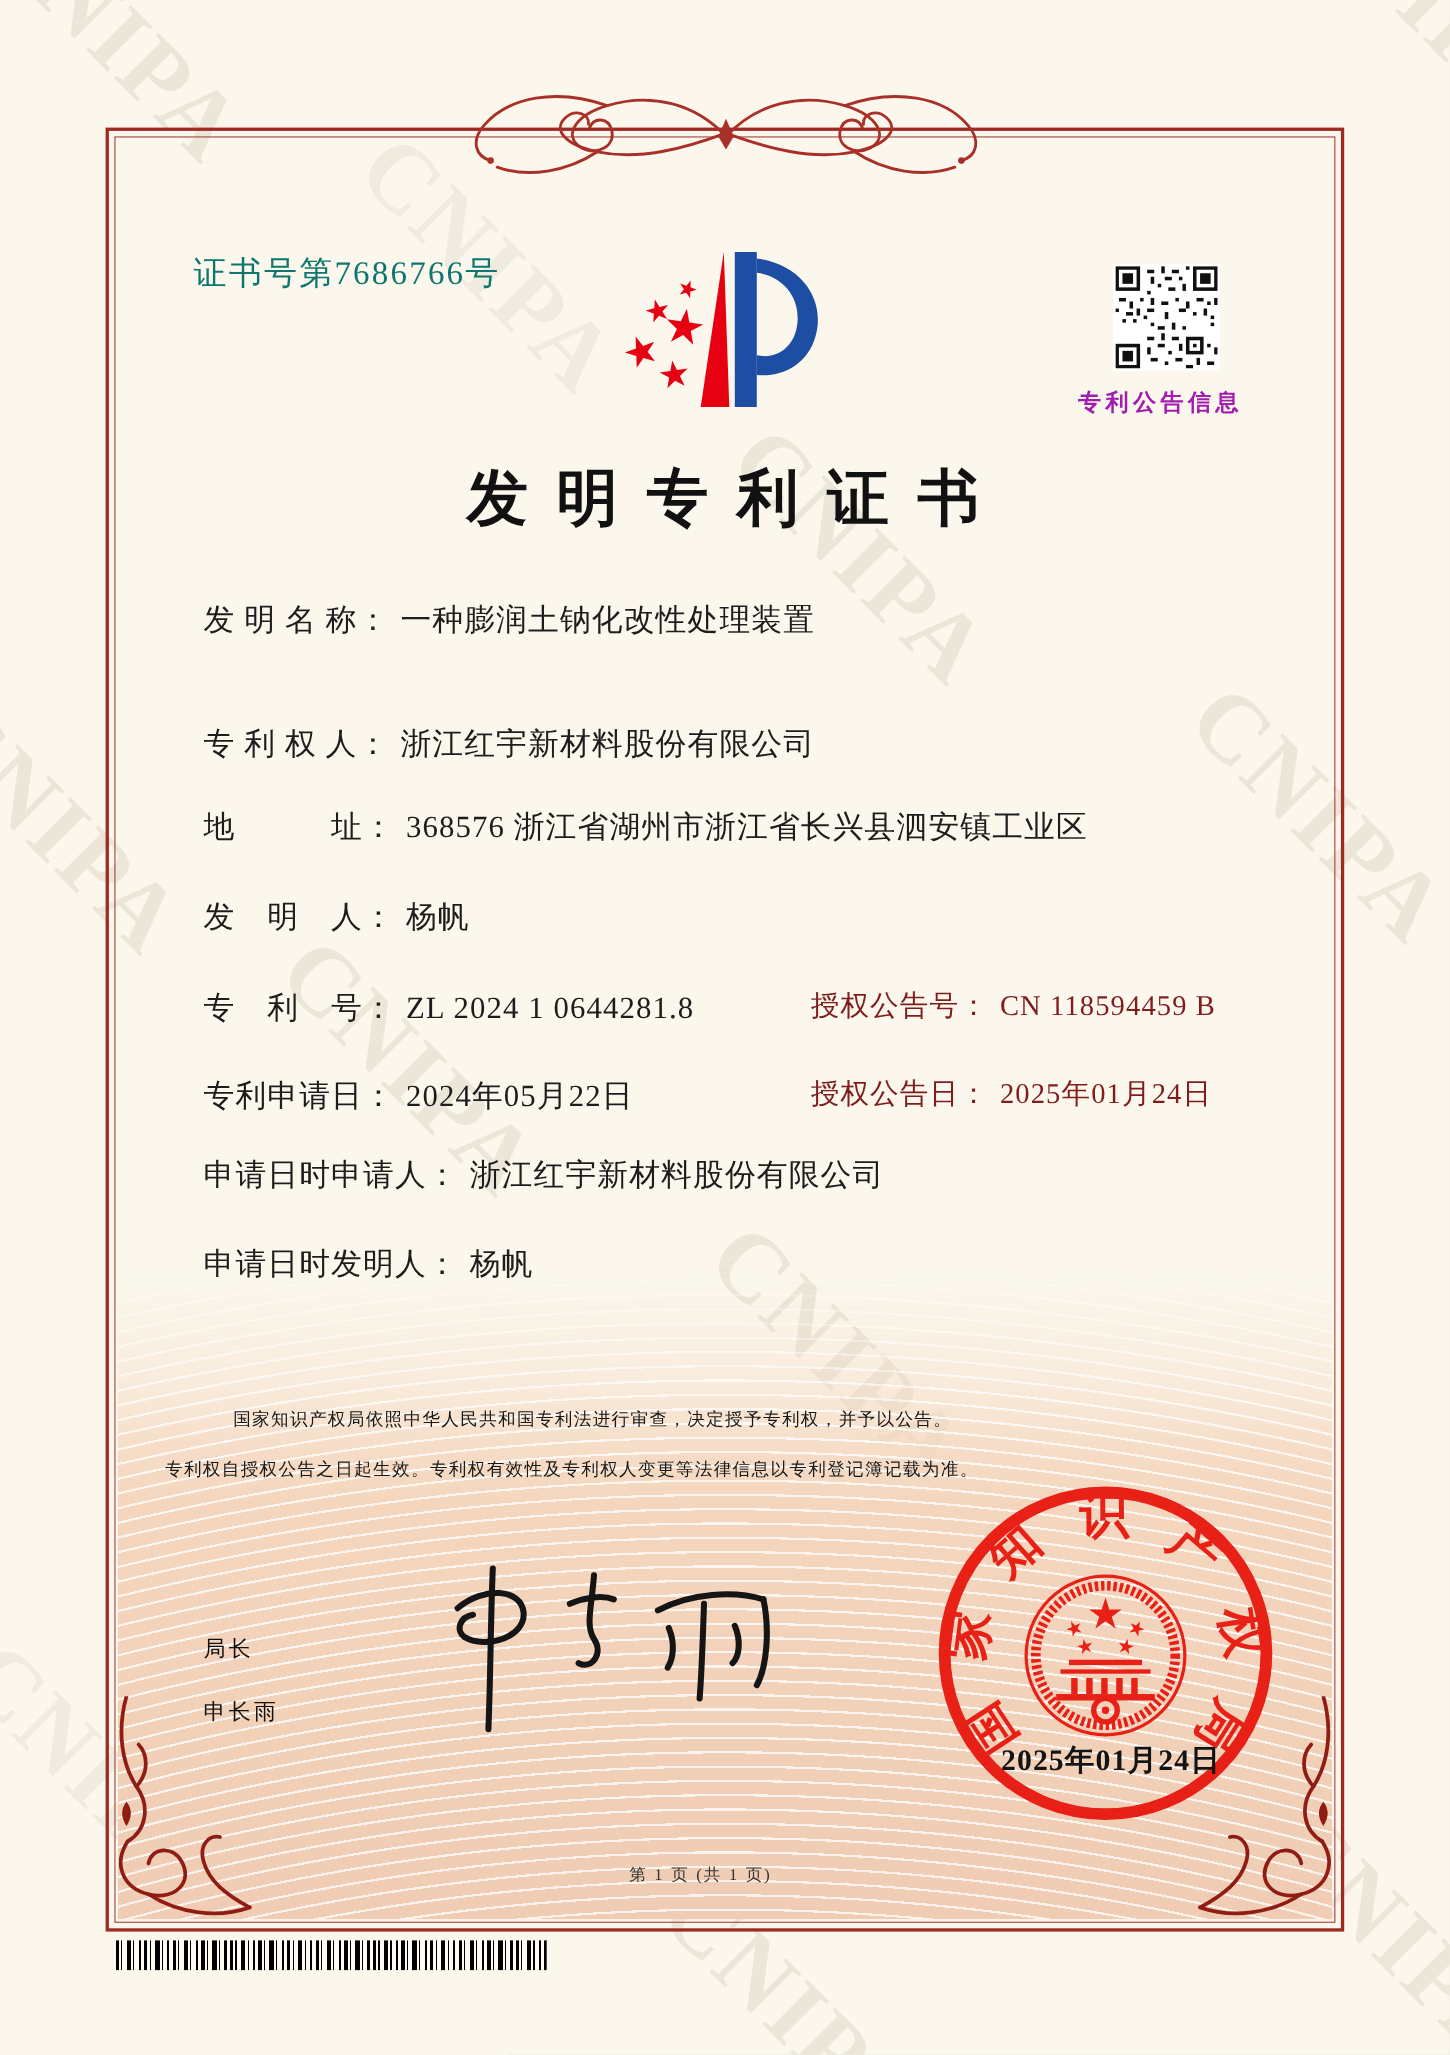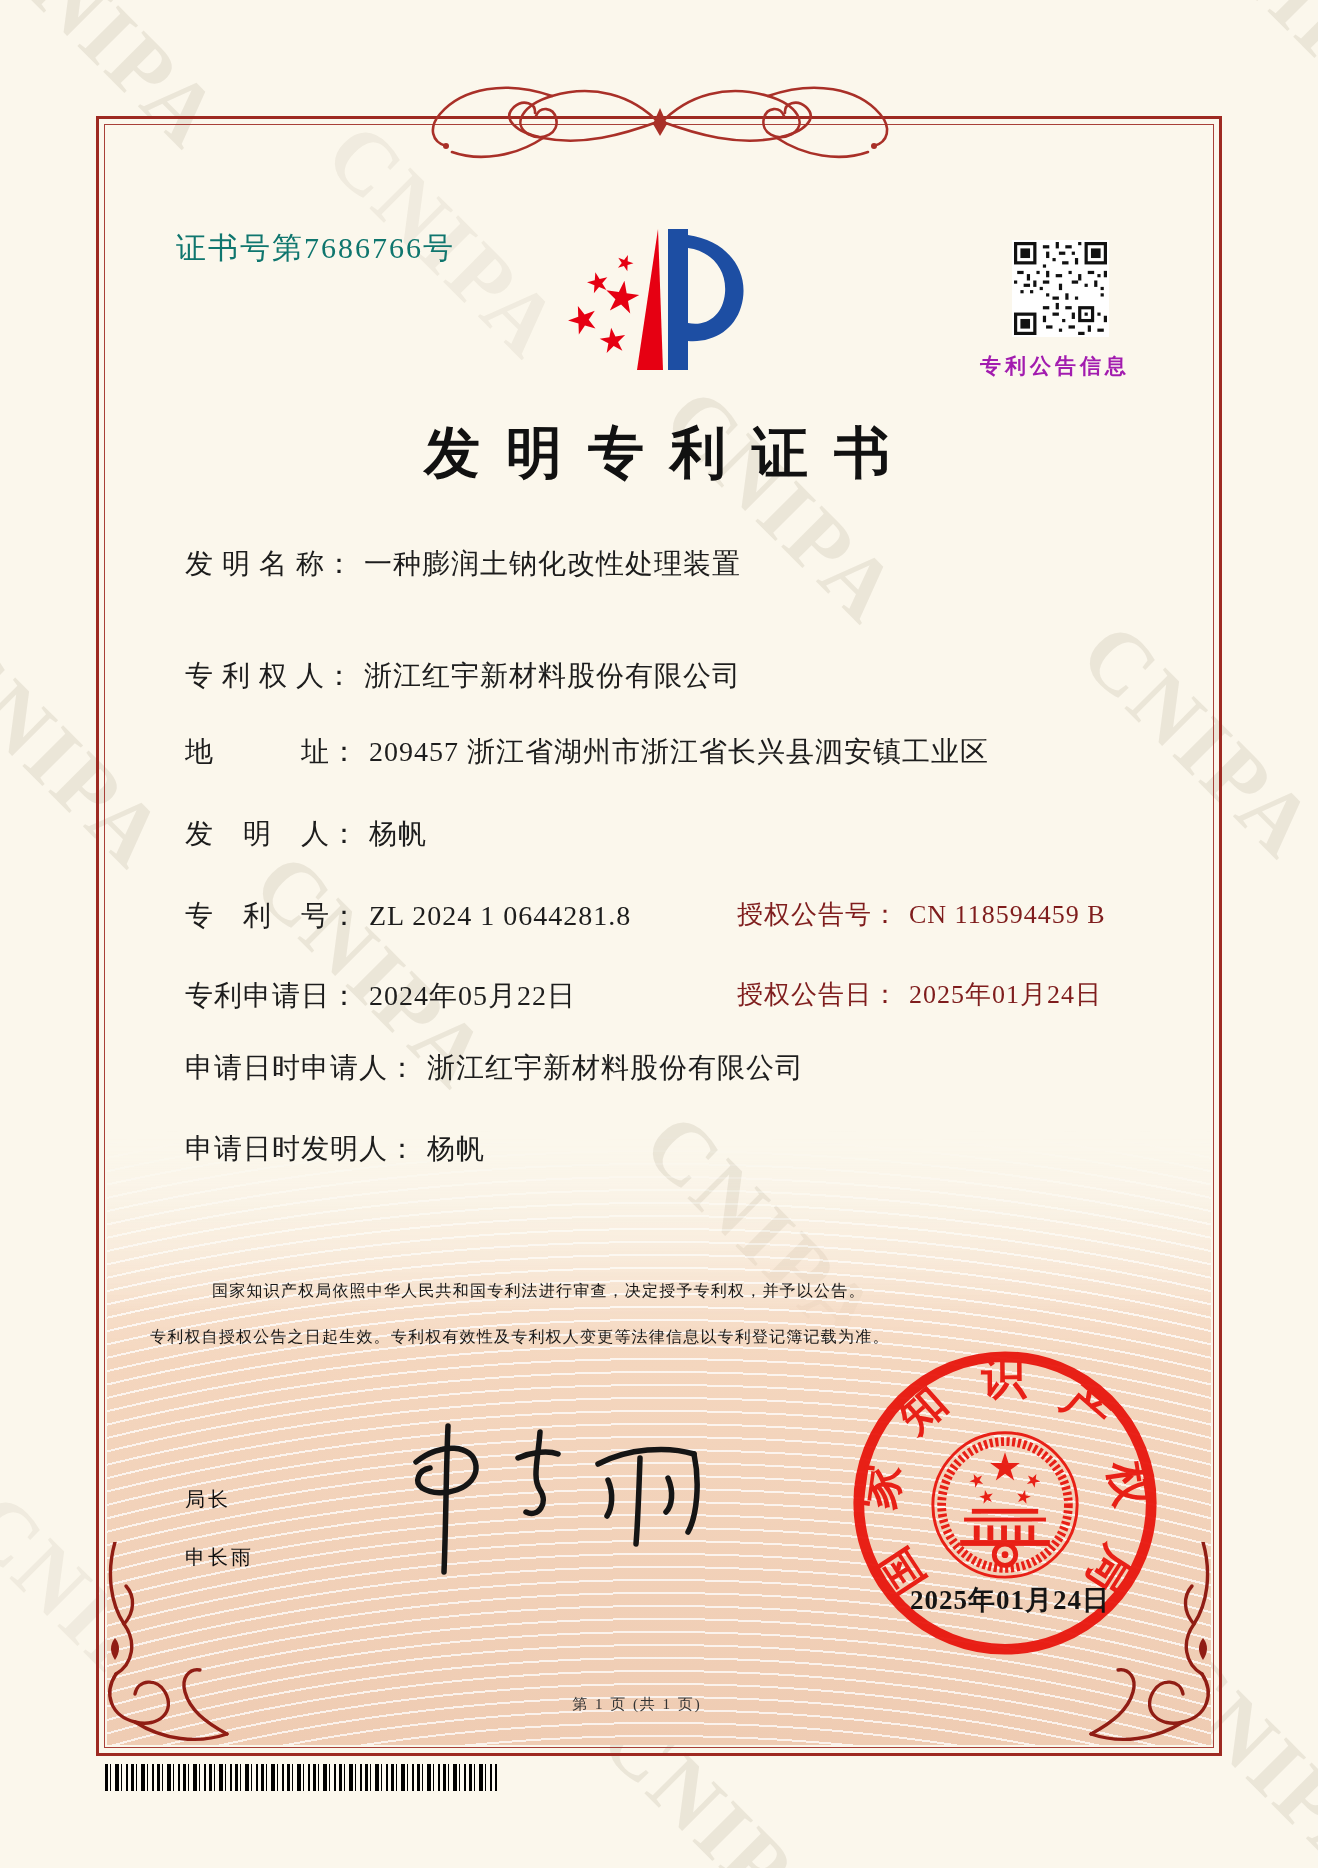--- a/index.html
+++ b/index.html
@@ -206,21 +206,21 @@
 
   <div class="title">发明专利证书</div>
 
   <div class="row" style="top:545px;">
     <span class="lab">发 明 名 称：</span><span class="val">一种膨润土钠化改性处理装置</span>
   </div>
   <div class="row" style="top:657px;">
     <span class="lab">专 利 权 人：</span><span class="val">浙江红宇新材料股份有限公司</span>
   </div>
   <div class="row" style="top:733px;">
-    <span class="lab">地　　　址：</span><span class="val">209457 浙江省湖州市浙江省长兴县泗安镇工业区</span>
+    <span class="lab">地　　　址：</span><span class="val">368576 浙江省湖州市浙江省长兴县泗安镇工业区</span>
   </div>
   <div class="row" style="top:815px;">
     <span class="lab">发　明　人：</span><span class="val">杨帆</span>
   </div>
   <div class="row" style="top:897px;">
     <span class="lab">专　利　号：</span><span class="val">ZL 2024 1 0644281.8</span>
   </div>
   <div class="rcol" style="top:897px;">
     <span class="lab">授权公告号：</span><span class="val">CN 118594459 B</span>
   </div>

